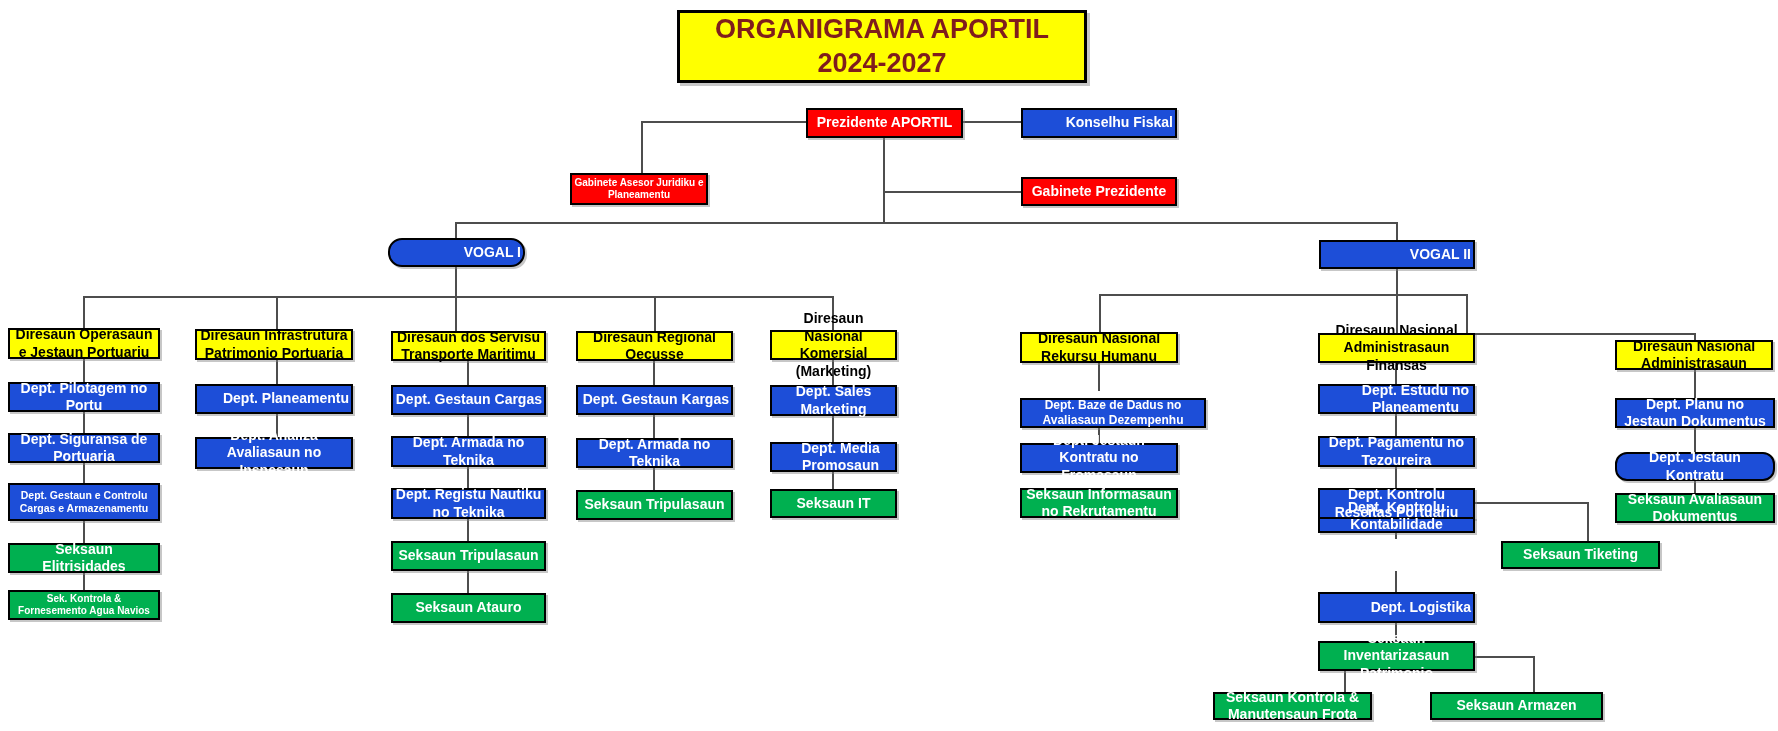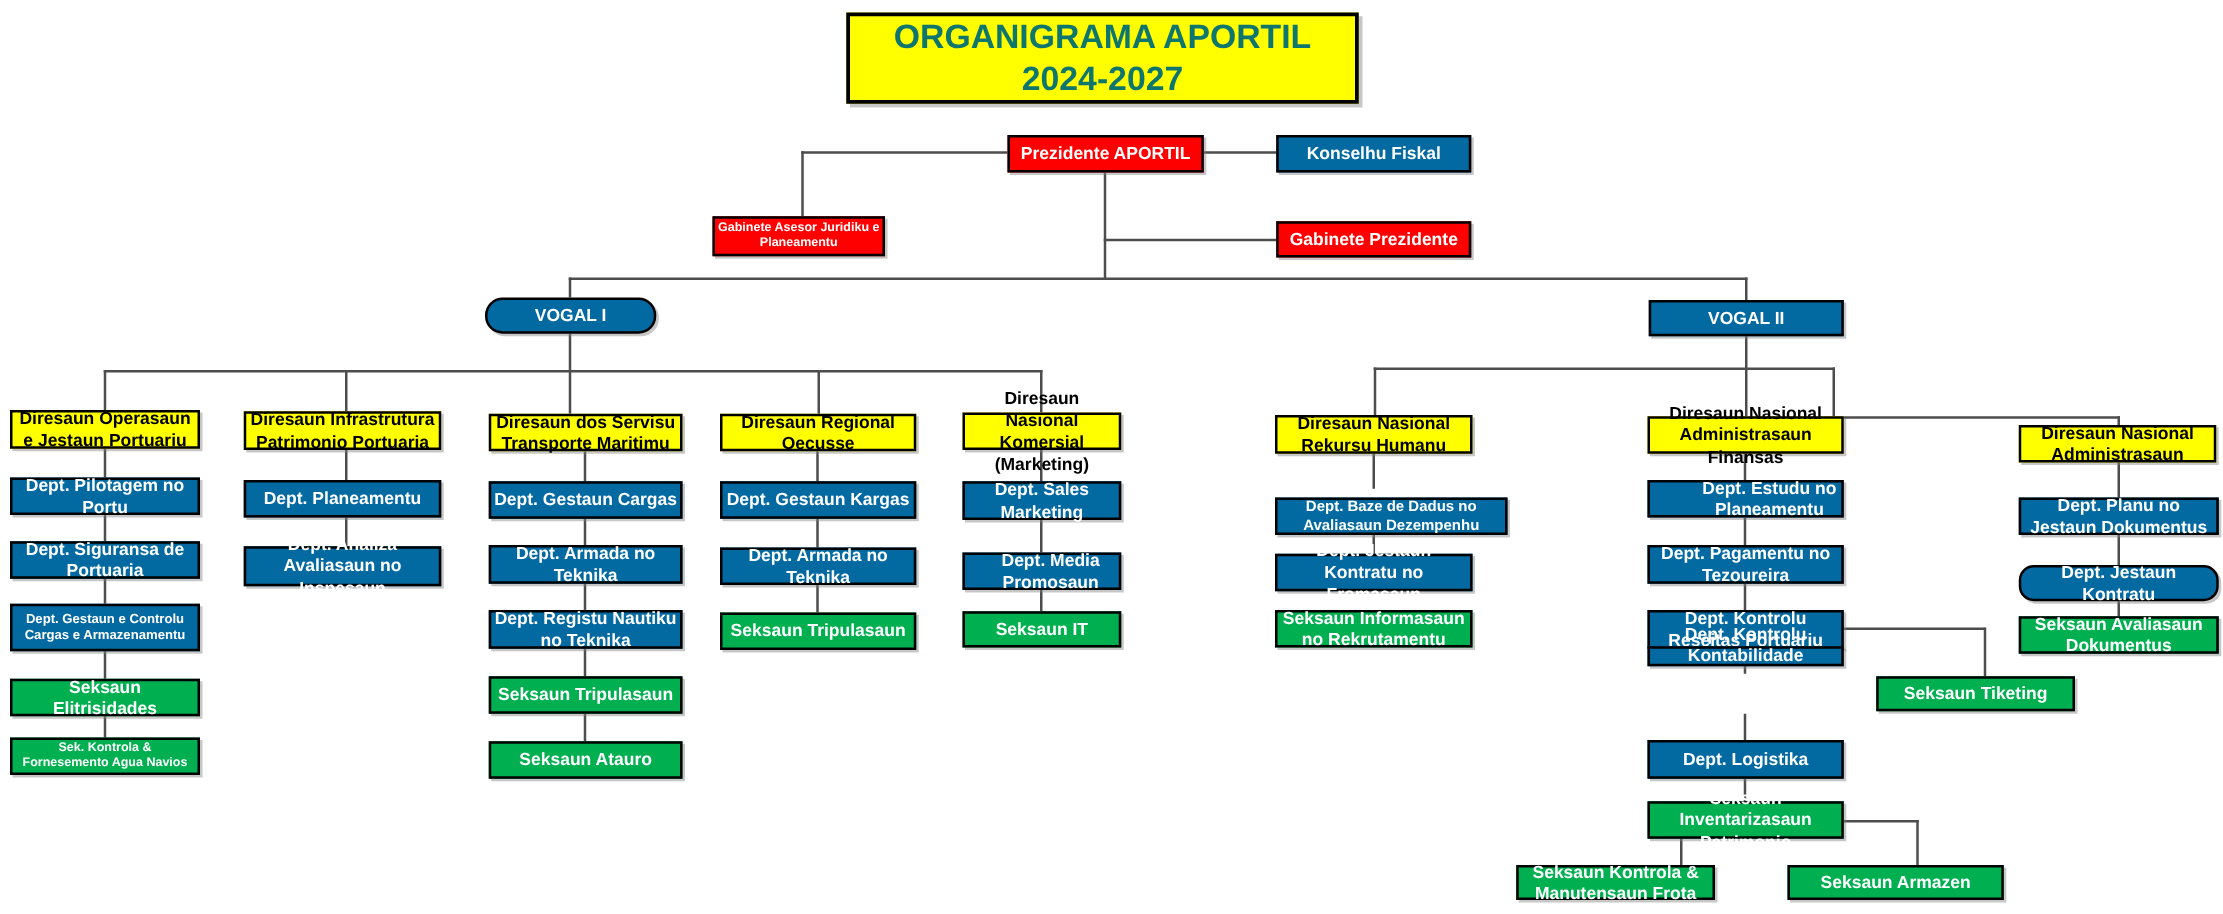--- a/index.html
+++ b/index.html
@@ -9,38 +9,38 @@
     background:#ffffff;
     font-family:"Liberation Sans",sans-serif;
     overflow:hidden;
   }
   #title-box{
     position:absolute;
     display:flex;flex-direction:column;align-items:center;justify-content:center;
     background:#FFFF00;
     border:3px solid #000;
     box-sizing:border-box;
-    font-weight:bold;color:#0f766e;
+    font-weight:bold;color:#7f1d1d;
     font-size:27px;line-height:1.25;
     text-align:left;
     box-shadow:3px 3px 0 rgba(130,130,130,.45);
   }
   .node{
     position:absolute;
     display:flex;align-items:center;justify-content:center;
     text-align:center;
     font-weight:bold;
     font-size:14px;line-height:1.25;
     border:2px solid #000;
     box-sizing:border-box;
     padding:1px 2px;
     box-shadow:2px 2px 0 rgba(130,130,130,.45);
   }
   .node.yellow{background:#FFFF00;color:#000;}
-  .node.blue{background:#0369a1;color:#fff;}
+  .node.blue{background:#1d4ed8;color:#fff;justify-content:flex-end;}
   .node.green{background:#00B050;color:#fff;}
   .node.red{background:#FF0000;color:#fff;}
   .edge{position:absolute;background:#4d4d4d;}
 </style>
 </head>
 <body>
 
 <div id="canvas">
   <div id="title-box" style="left: 677px; top: 10px; width: 410px; height: 73px;">
     <div>ORGANIGRAMA APORTIL</div>

